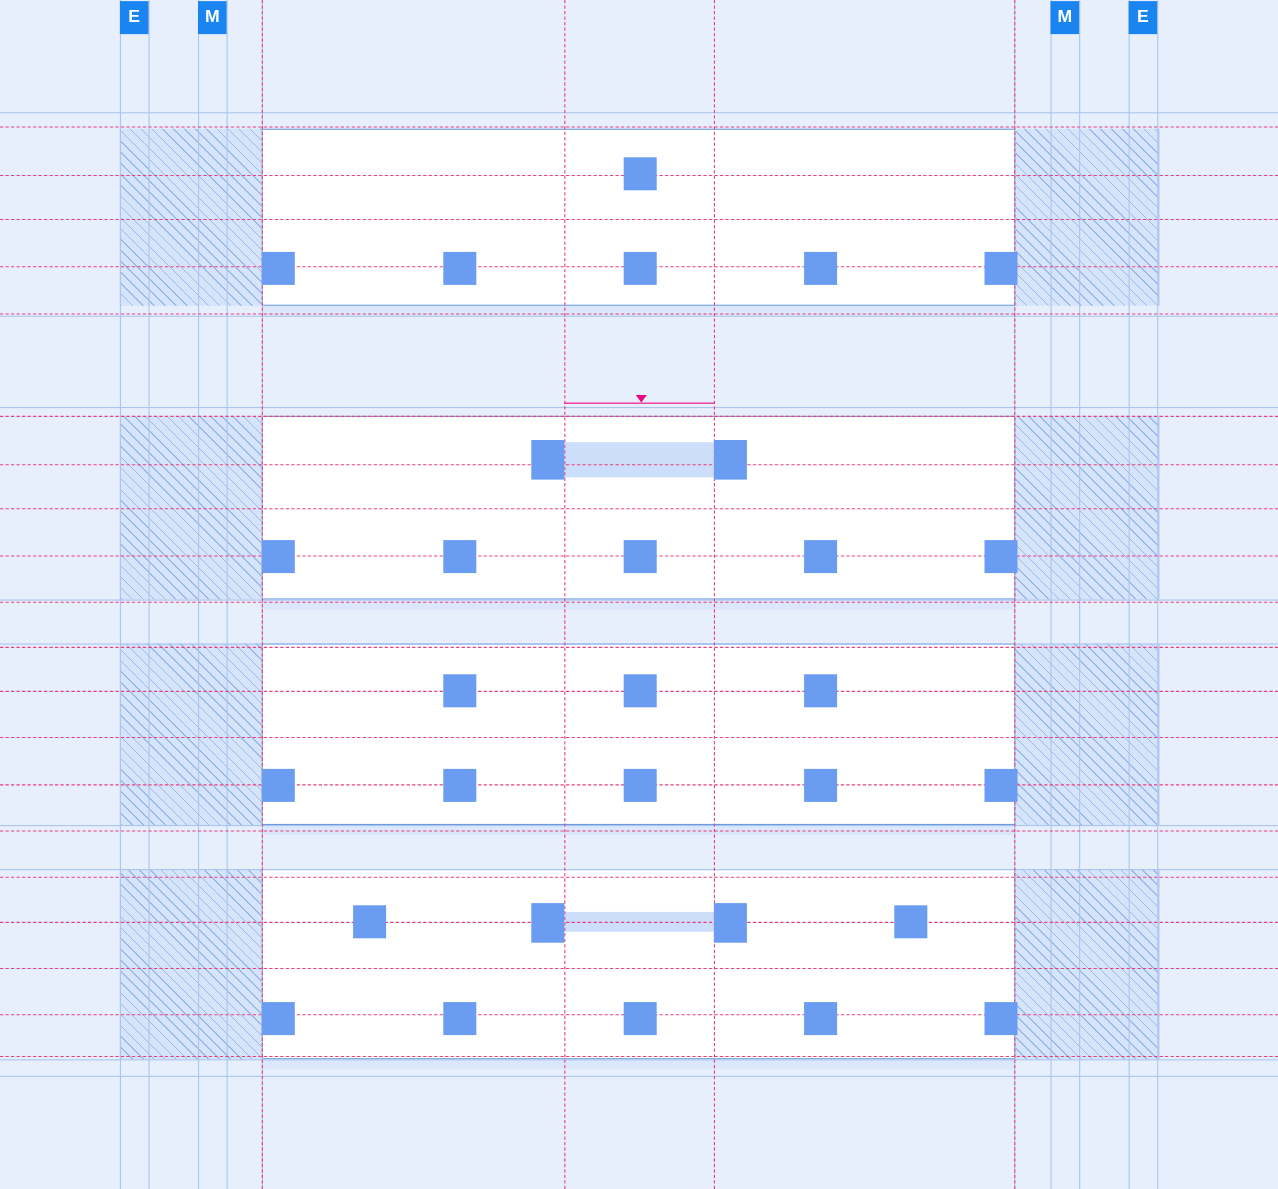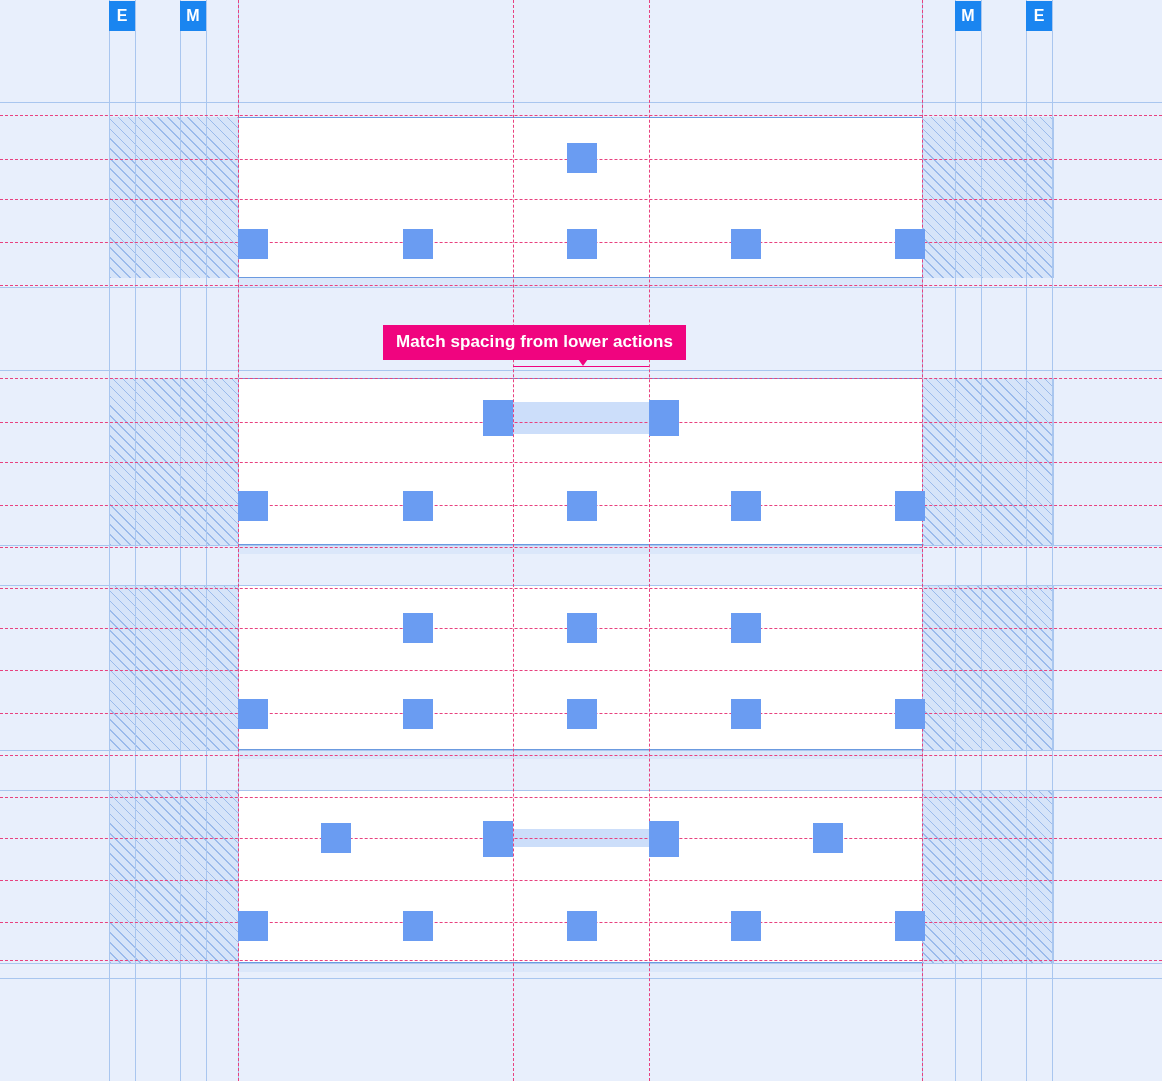--- a/index.html
+++ b/index.html
@@ -222,14 +222,13 @@
     <div class="el" style="left: 403px; top: 911px; width: 30px; height: 30px;"></div>
     <div class="el" style="left: 567px; top: 911px; width: 30px; height: 30px;"></div>
     <div class="el" style="left: 731px; top: 911px; width: 30px; height: 30px;"></div>
     <div class="el" style="left: 895px; top: 911px; width: 30px; height: 30px;"></div>
     <div class="chip" style="left: 109px; top: 1px;">E</div>
     <div class="chip" style="left: 180px; top: 1px;">M</div>
     <div class="chip" style="left: 955px; top: 1px;">M</div>
     <div class="chip" style="left: 1026px; top: 1px;">E</div>
     <div class="callout-leader" style="left: 513px; top: 366px; width: 136px;"></div>
     <div class="callout-arrow" style="left: 578px; top: 359px;"></div>
-    <div class="callout" style="left: 383px; top: 325px;">Match spacing from lower actions</div>
   </div>
 
 </body></html>

